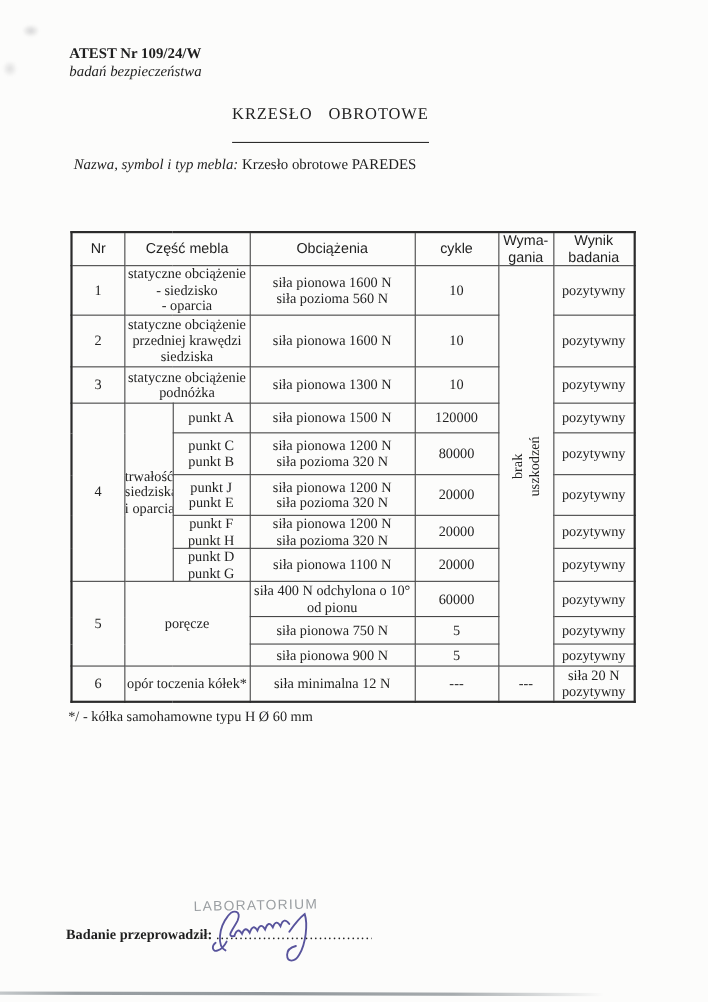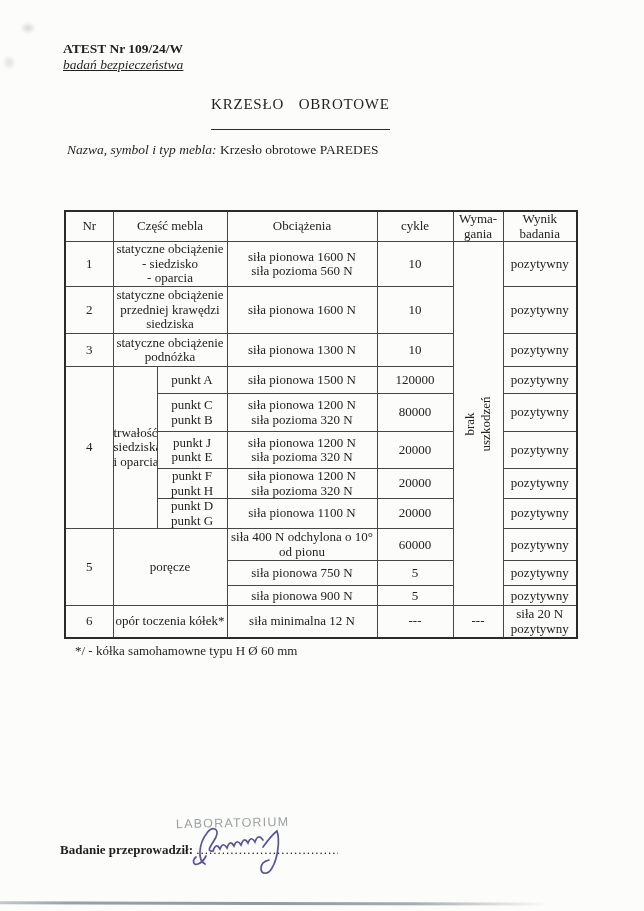--- a/index.html
+++ b/index.html
@@ -3,46 +3,46 @@
 <meta charset="utf-8">
 <style>
   html,body{margin:0;padding:0;background:#ffffff;}
   .page{position:relative;width:644px;height:911px;background:#fcfcfb;overflow:hidden;
         font-family:"Liberation Serif",serif;color:#1f1f1f;}
   .abs{position:absolute;}
 
   
   .str3{left:0;top:29px;width:100%;text-align:center;font-size:13px;}
   .atest{left:63px;top:41px;font-size:13.5px;font-weight:bold;line-height:1.2;}
-  .atest-sub{left:63px;top:57px;font-size:13.5px;font-style:italic;text-decoration:underline;}
+  .atest-sub{left:63px;top:57px;font-size:13.5px;font-style:italic;}
   .doc-title{left:211px;top:96px;font-size:15px;letter-spacing:0.8px;word-spacing:10px;
              border-bottom:1.5px solid #2c2c2c;padding-bottom:16px;}
   .name-line{left:67px;top:142px;font-size:13.5px;white-space:nowrap;}
   .name-label{font-style:italic;text-align:right;}
   .name-value{font-weight:normal;}
   .section-heading{left:63px;top:184px;font-size:15px;letter-spacing:0.4px;
                    border-bottom:1.5px solid #2c2c2c;padding-bottom:1px;}
 
   
   .tbl-wrap{left:64px;top:210px;}
   table.atest-table{border-collapse:collapse;table-layout:fixed;width:513px;
                     border:2.5px solid #2b2b2b;}
   table.atest-table td,table.atest-table th{border:1px solid #474747;overflow:hidden;
       vertical-align:middle;text-align:center;padding:0;font-weight:normal;
       font-size:13px;line-height:1.12;color:#222;}
-  table.atest-table th{font-family:Liberation Serif, serif;font-size:13px;}
+  table.atest-table th{font-family:Liberation Sans, sans-serif;font-size:13px;}
   td.left{text-align:left;padding-left:6px;}
   td.punkt{text-align:left;padding-left:8px;}
   .ln{display:block;white-space:nowrap;}
   td.reqcell{position:relative;}
   .vert{position:absolute;left:50%;top:50%;transform:translate(-50%,-50%) rotate(-90deg);
         white-space:nowrap;text-align:center;font-size:13px;line-height:1.2;}
   .vert .ln{white-space:nowrap;}
 
-  .footnote{left:75px;top:643px;font-size:13px;}
+  .footnote{left:62px;top:643px;font-size:13px;}
 
   
   .stamp{left:176px;top:816px;font-family:"Liberation Sans",sans-serif;font-size:12.5px;
          letter-spacing:1.2px;color:#8d9296;opacity:.88;transform:rotate(-1.2deg);}
   .sign-line{left:60px;top:842px;font-size:13px;white-space:nowrap;}
   .sign-label{font-weight:bold;}
   .sign-dots{display:inline-block;width:142px;overflow:hidden;letter-spacing:1px;
              vertical-align:bottom;}
   .sig-svg{left:183px;top:820px;}
 

